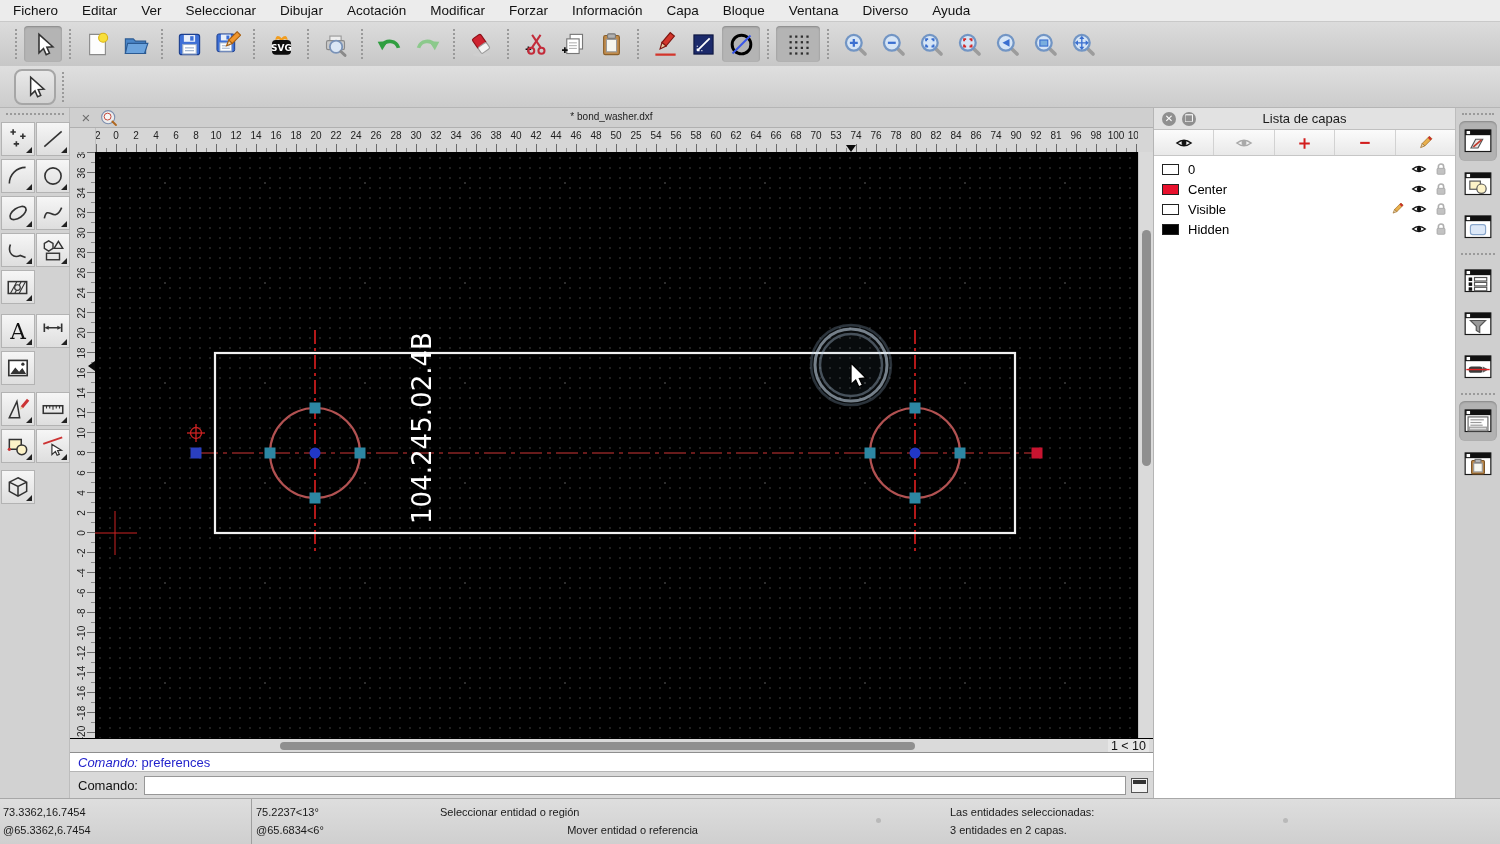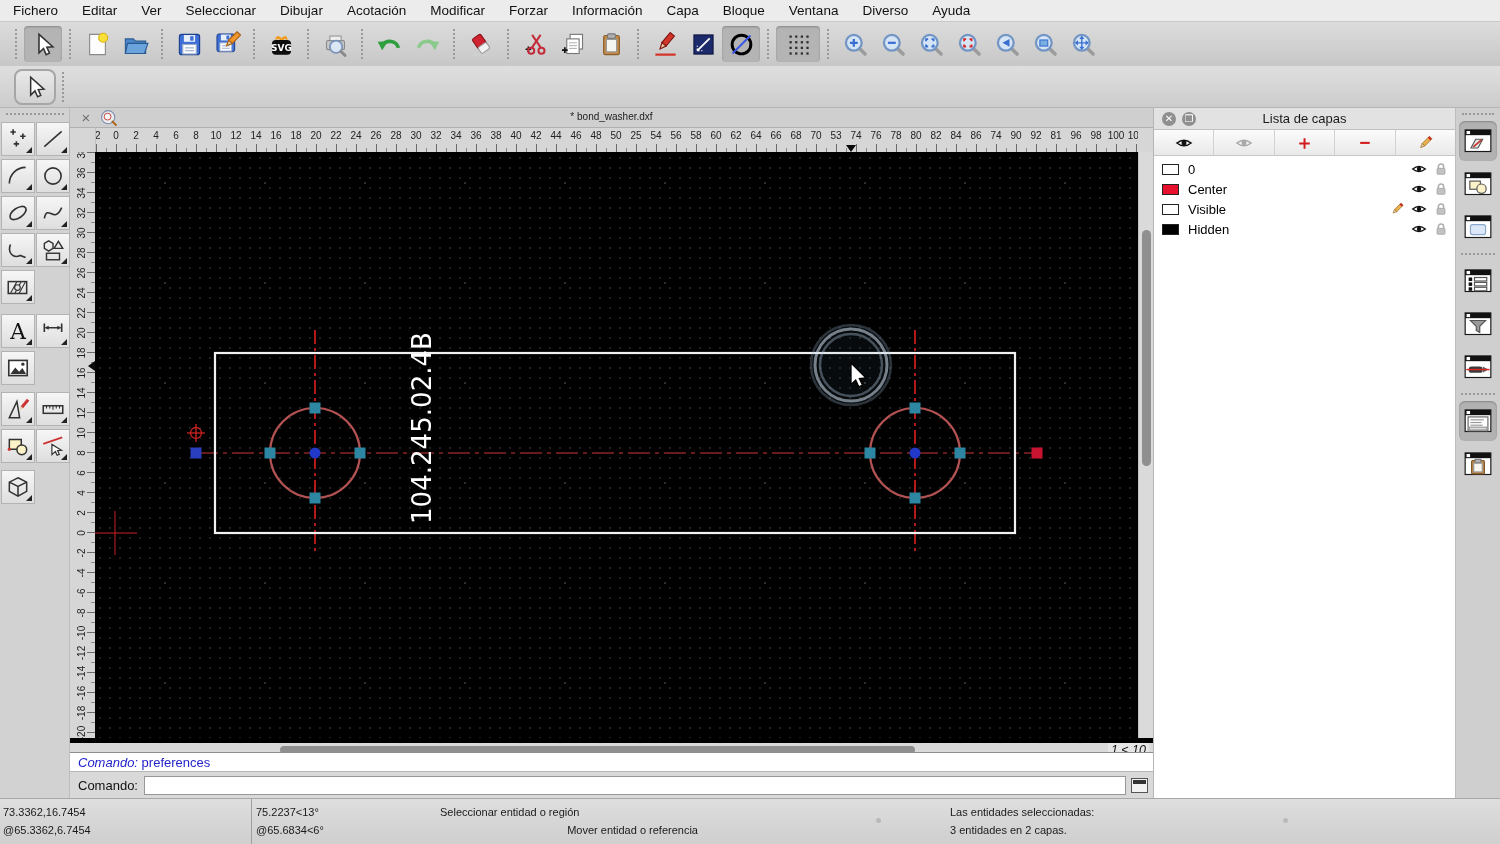--- a/index.html
+++ b/index.html
@@ -58,21 +58,21 @@
   .canvas { position:relative; width:1043px; height:586px; background-color:#000;
     background-image:
       radial-gradient(circle,#2e2e2e 1.1px,transparent 1.4px),
       radial-gradient(circle,#1f1f1f 0.9px,transparent 1.2px);
     background-size:100px 100px,10px 10px; background-position:20px 81px,0px 1px; }
   .canvas svg.draw { position:absolute; left:0; top:0; }
 
   .vscroll { position:relative; width:15px; height:586px; background:#dadada; border-left:1px solid #c2c2c2; }
   .vthumb { position:absolute; left:3px; width:9px; border-radius:5px; background:#8f8f8f; }
 
-  .scrollrow { position:absolute; top:630px; left:0; width:1083px; height:14px; background:#dadada; border-top:5px solid #000000;font-style:italic; }
+  .scrollrow { position:absolute; top:630px; left:0; width:1083px; height:14px; background:#dadada; border-top:1px solid #000000; }
   .hthumb { position:absolute; top:3px; height:8px; border-radius:4px; background:#8f8f8f; }
   .zoomlabel { position:absolute; right:4px; top:0px; font-size:12.5px; color:#111; background:#e6e6e6; padding:0 3px; }
 
   .cmdhist { position:absolute; top:644px; left:0; width:1083px; height:20px; background:#ffffff; border-top:1px solid #8e8e8e; border-bottom:1px solid #b5b5b5; font-size:13px; padding:2px 0 0 8px; color:#2323cc; }
   .cmdhist .prompt { font-style:italic; }
   .cmdrow { position:absolute; top:664px; left:0; width:1083px; height:26px; background:#d9d9d9; display:flex; align-items:center; padding-left:8px; }
   .cmdrow label { font-size:13px; color:#111; margin-right:6px; }
   .cmdrow input { flex:1; height:19px; border:1px solid #979797; background:#fff; font-family:"Liberation Sans",sans-serif; font-size:12px; padding:0 4px; }
   .cmdbtn { width:17px; height:15px; margin:0 5px; border:1px solid #555; background:#f2f2f2; position:relative; }
   .cmdbtn::before { content:""; position:absolute; left:1px; right:1px; top:1px; height:4px; background:#333; }

